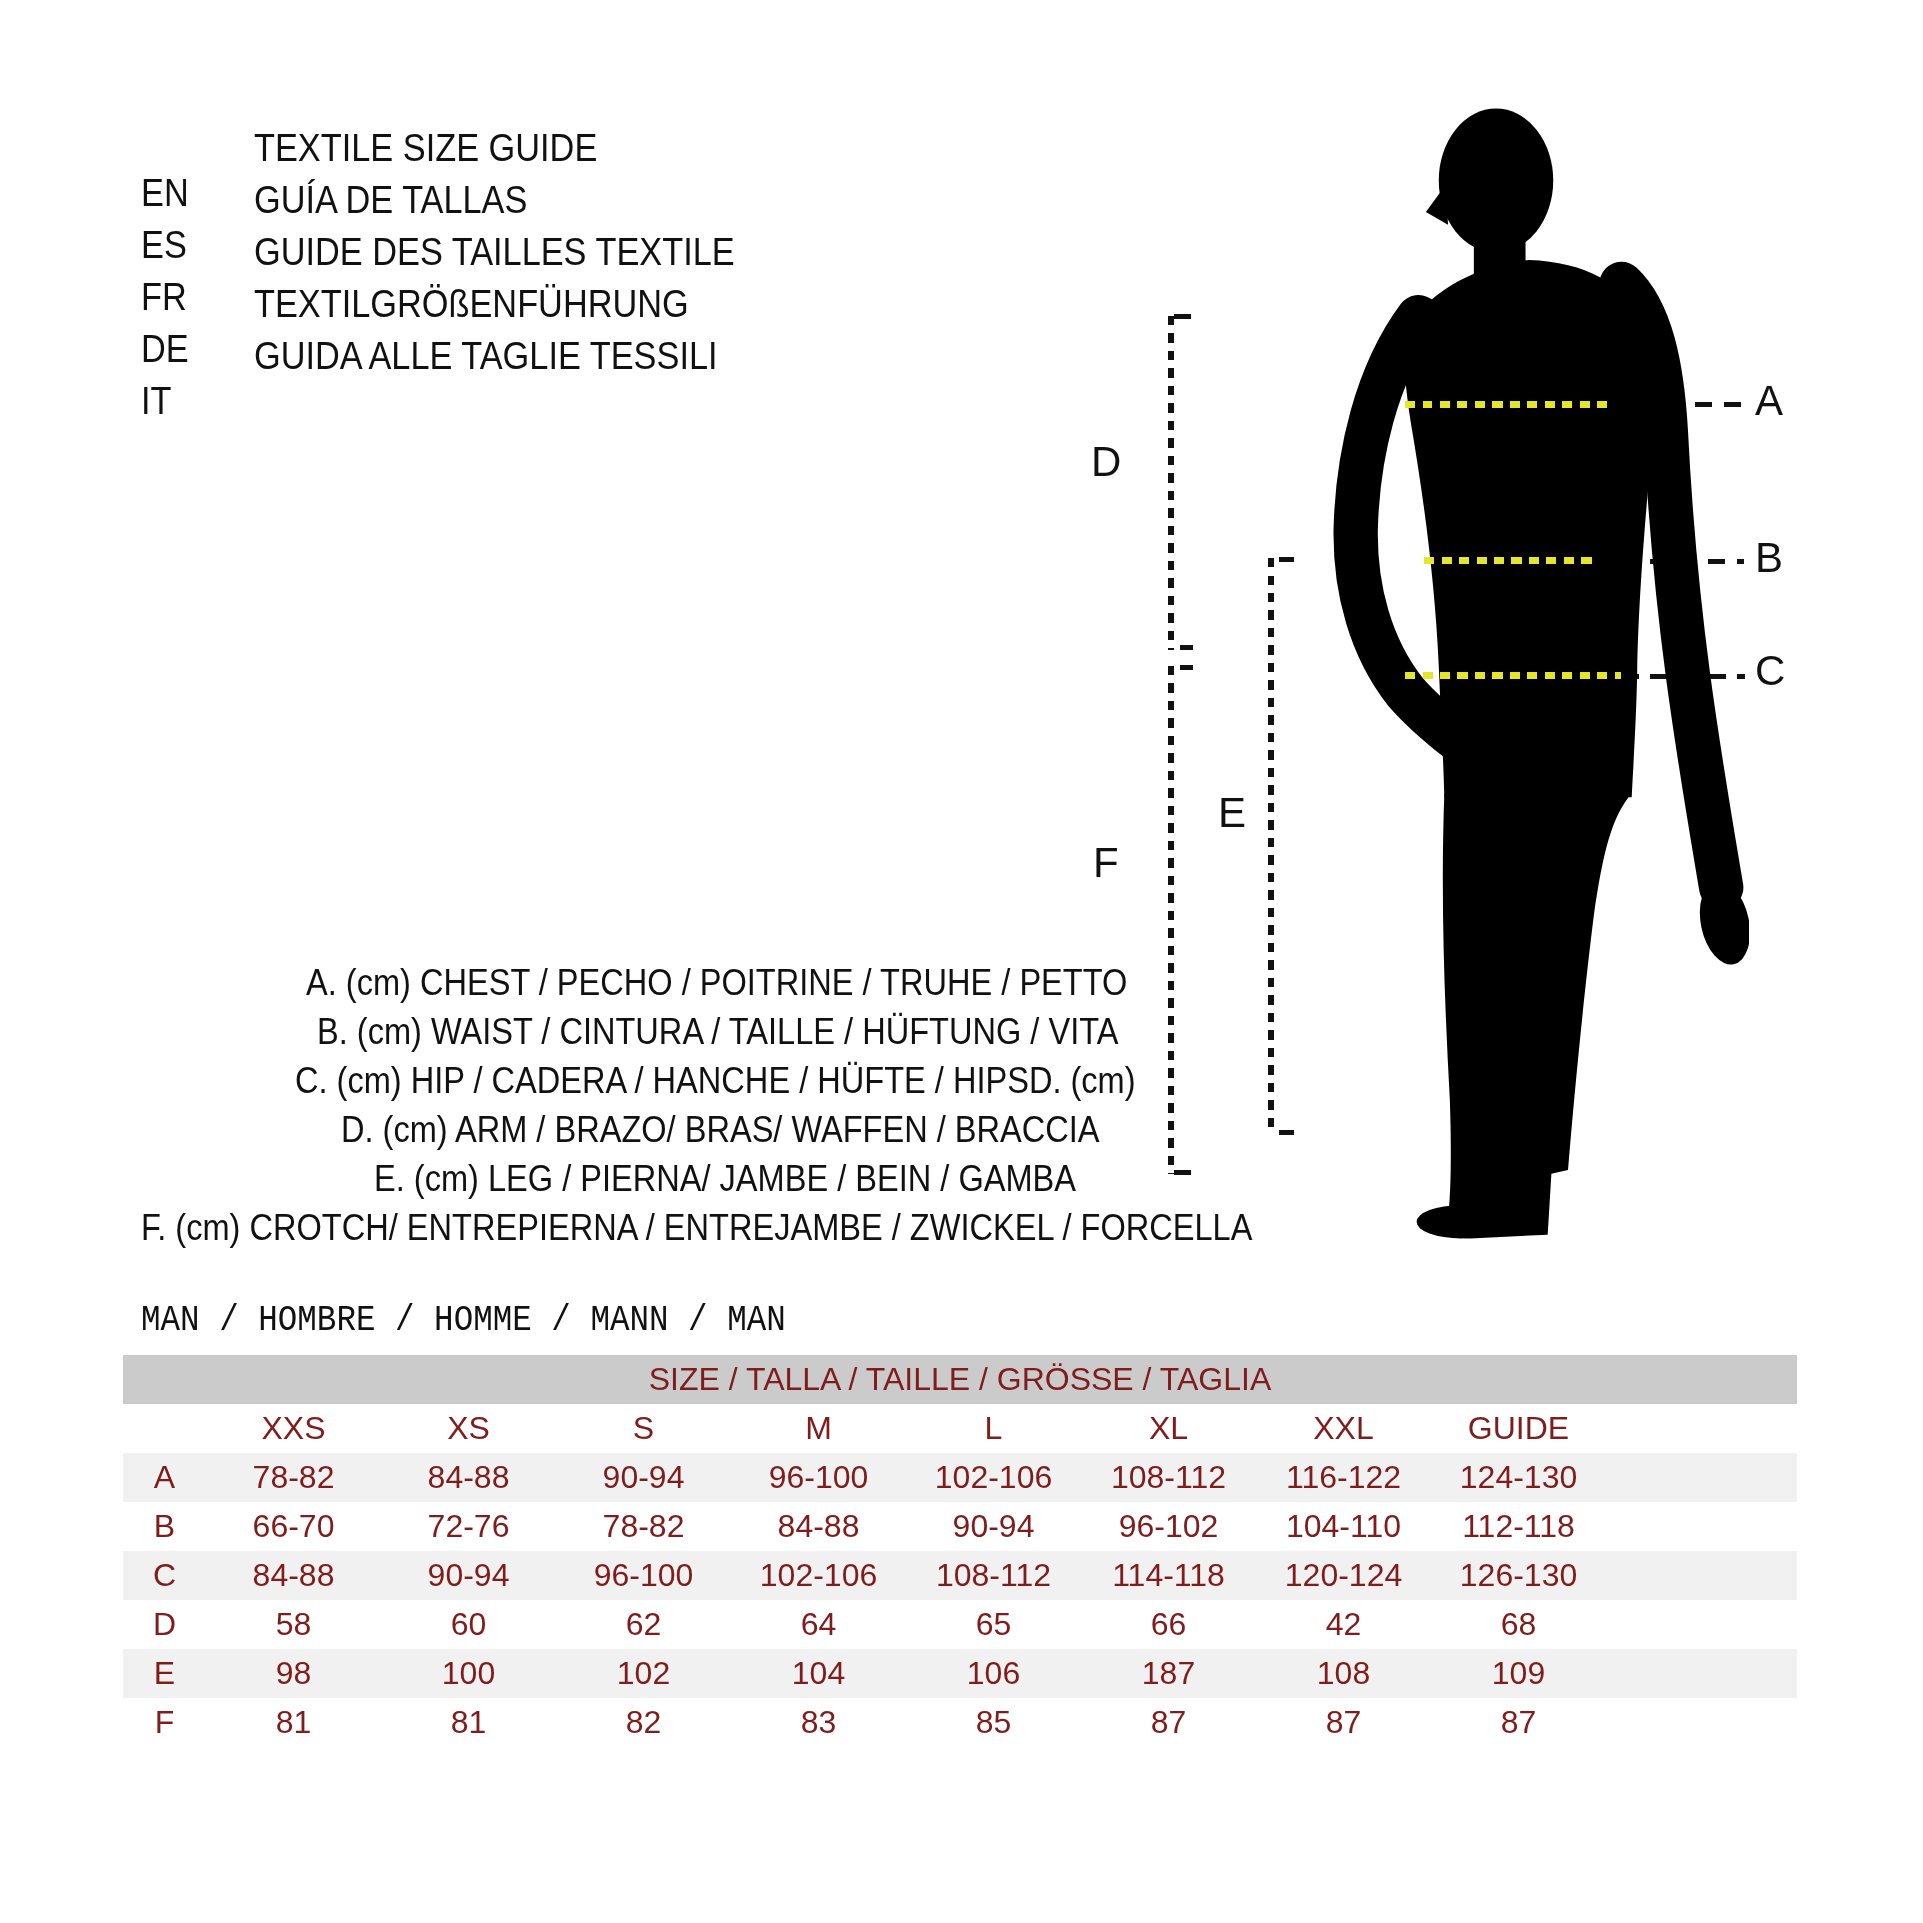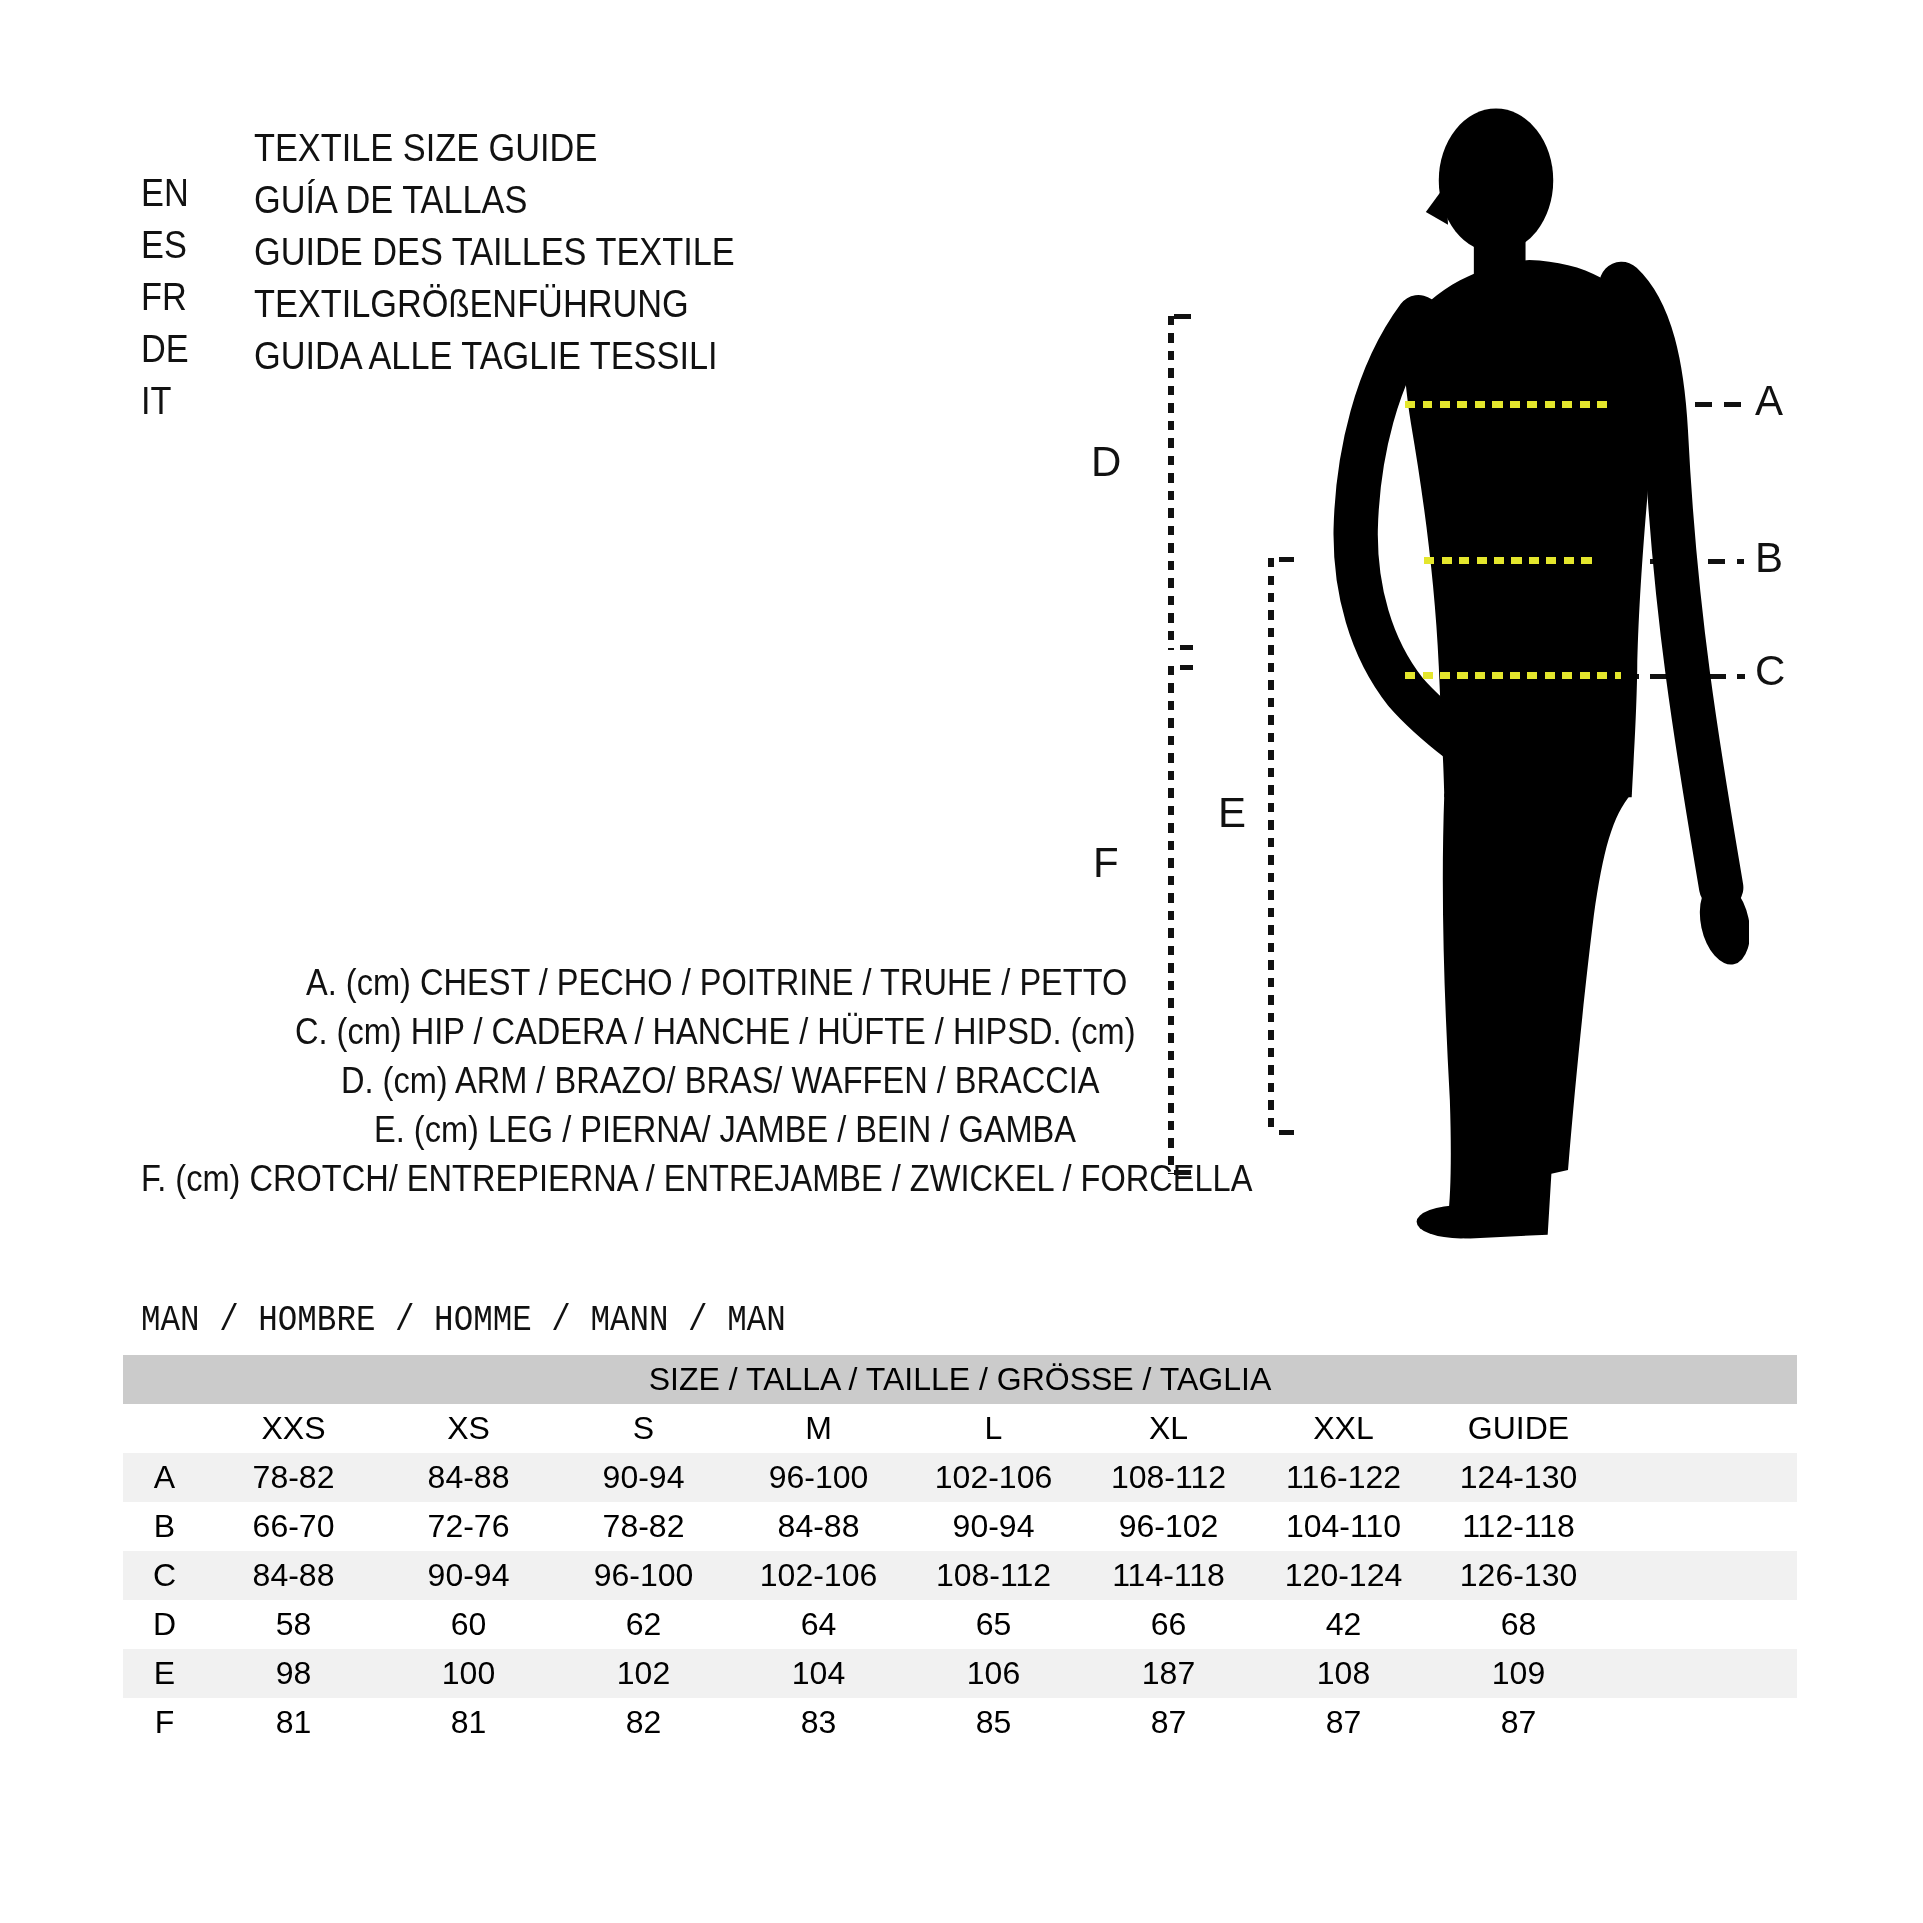--- a/index.html
+++ b/index.html
@@ -25,21 +25,21 @@
   
   .dash-h{height:4.6px;background:repeating-linear-gradient(90deg,#111 0 17.5px,transparent 17.5px 29px);z-index:1;}
   .dash-y{height:7.4px;background:repeating-linear-gradient(90deg,#e4e62c 0 10px,transparent 10px 17.5px);z-index:3;}
   .dash-v{width:5.5px;background:repeating-linear-gradient(180deg,#111 0 9.2px,transparent 9.2px 17.5px);z-index:1;}
   .tick{background:#111;z-index:2;}
   .marker{font-size:42px;line-height:42px;color:#111;z-index:4;}
   #silhouette{z-index:2;}
 
   
   .size-table-wrap{left:123px;top:1355px;}
-  table.size-table{border-collapse:collapse;table-layout:fixed;width:1674px;color:#000000;}
+  table.size-table{border-collapse:collapse;table-layout:fixed;width:1674px;color:#7f1d1d;}
   table.size-table td{height:49px;padding:0;text-align:center;font-size:32px;vertical-align:middle;}
   td.bar-cell{background:#cbcbcb;text-align:left;padding-left:14.8px;font-size:33px;}
   tr.stripe td{background:#f1f1f1;}
   td.rowkey{text-align:left;padding-left:24px;}
 </style>
 </head>
 <body>
 
 <div id="canvas">
 
@@ -102,20 +102,21 @@
   <div class="abs tick" style="left:1174px;top:1170px;width:16.6px;height:4.6px;"></div>
   <div class="abs marker" style="left:1093px;top:842px;">F</div>
 
   <div class="abs dash-v" style="left:1268px;top:558px;height:575px;"></div>
   <div class="abs tick" style="left:1279px;top:557px;width:14.8px;height:4.6px;"></div>
   <div class="abs tick" style="left:1279px;top:1130px;width:14.8px;height:4.6px;"></div>
   <div class="abs marker" style="left:1218px;top:792px;">E</div>
 
   <div class="abs legend-block">
     <div class="legend-line"><span class="cond">A. (cm) CHEST / PECHO / POITRINE / TRUHE / PETTO</span></div>
+    <div class="legend-line"><span class="cond">B. (cm) WAIST / CINTURA / TAILLE / HÜFTUNG / VITA</span></div>
     <div class="legend-line"><span class="cond">C. (cm) HIP / CADERA / HANCHE / HÜFTE / HIPSD. (cm)</span></div>
     <div class="legend-line"><span class="cond">D. (cm) ARM / BRAZO/ BRAS/ WAFFEN / BRACCIA</span></div>
     <div class="legend-line"><span class="cond">E. (cm) LEG / PIERNA/ JAMBE / BEIN / GAMBA</span></div>
     <div class="legend-line"><span class="cond">F. (cm) CROTCH/ ENTREPIERNA / ENTREJAMBE / ZWICKEL / FORCELLA</span></div>
   </div>
 
   <div class="abs category-line"><span class="cond">MAN / HOMBRE / HOMME / MANN / MAN</span></div>
 
   <div class="abs size-table-wrap">
     <table class="size-table">

